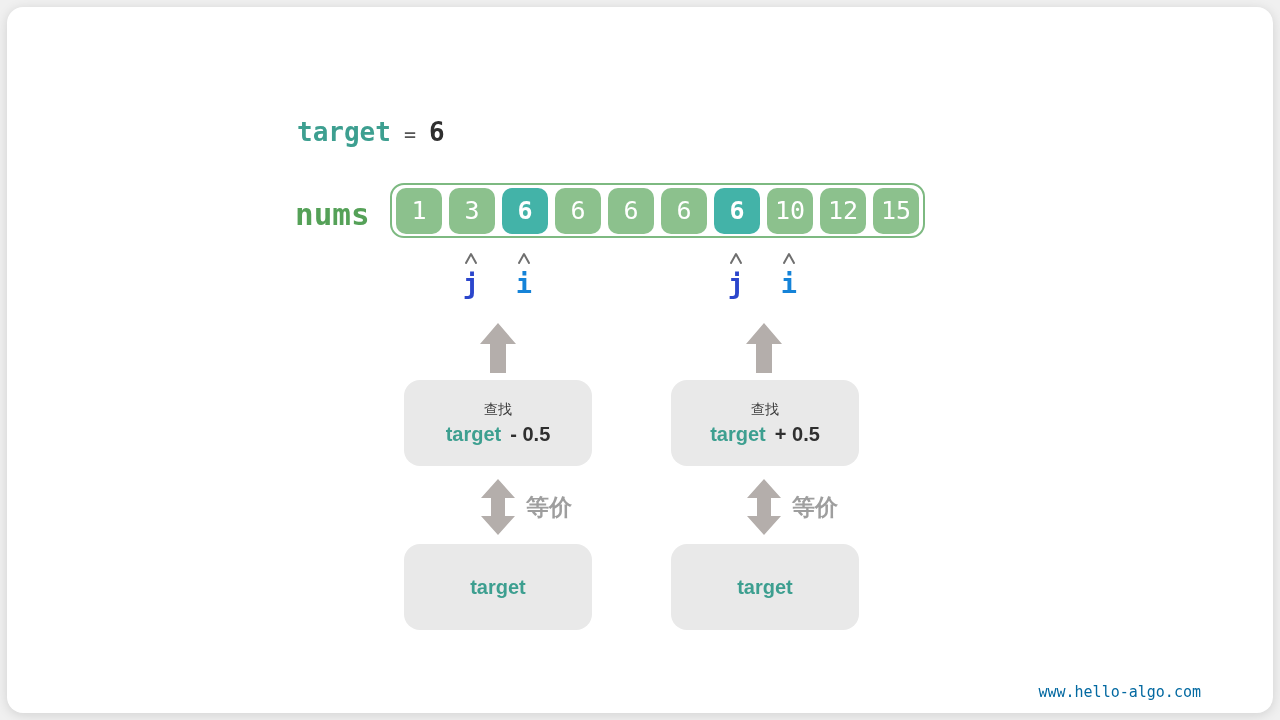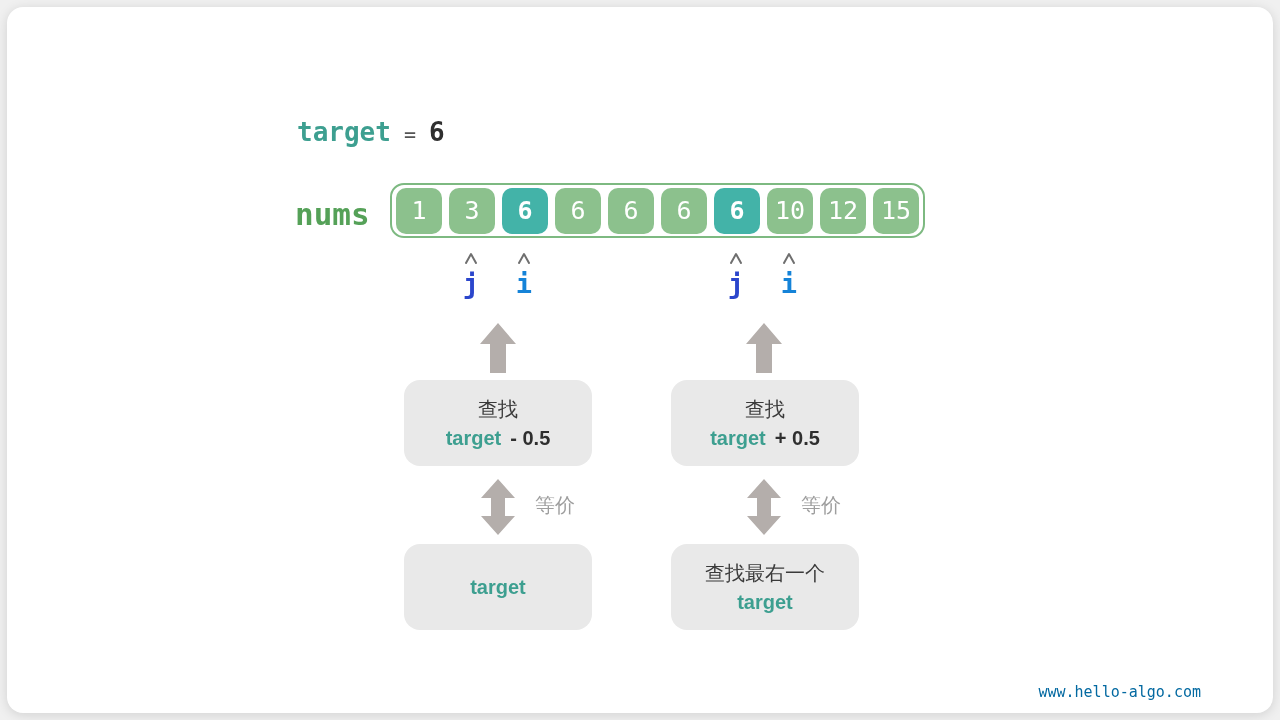--- a/index.html
+++ b/index.html
@@ -65,41 +65,41 @@
   .up-arrow-right { left: 739px; }
   .arrow-fill { fill: #b4aeab; }
 
   
   .flow-box {
     position: absolute; width: 188px; height: 86px;
     background: #e9e9e9; border-radius: 16px;
     display: flex; flex-direction: column; align-items: center; justify-content: center;
     gap: 4px;
   }
-  .flow-box .line1 { font-size: 20px; color: #3a3a3a; }
+  .flow-box .line1 { font-size: 14px; color: #3a3a3a; }
   .flow-box .line2 {
     font-family: Liberation Sans, sans-serif; font-weight: bold; font-size: 20px;
     color: #2f2f2f; white-space: nowrap;
   }
   .flow-box .line2 .kw { color: #3d9f90; }
   .flow-box .line2 .rest { margin-left: 9px; }
   .box-search-left  { left: 397px; top: 373px; }
   .box-search-right { left: 664px; top: 373px; }
   .box-result-left  { left: 397px; top: 537px; }
   .box-result-right { left: 664px; top: 537px; }
 
   
   .dbl-arrow { position: absolute; top: 472px; width: 34px; height: 56px; }
   .dbl-arrow svg { display: block; width: 100%; height: 100%; }
   .dbl-arrow-left { left: 474px; }
   .dbl-arrow-right { left: 740px; }
 
   .equiv-label {
     position: absolute; top: 485px;
-    font-size: 20px; font-weight: normal; color: #9e9e9e; margin-left: 9px;
+    font-size: 23px; font-weight: bold; color: #9e9e9e;
   }
   .equiv-left { left: 519px; }
   .equiv-right { left: 785px; }
 
   
   .watermark {
     position: absolute; right: 72px; top: 676px;
     font-family: "DejaVu Sans Mono", monospace; font-size: 15px; color: #0369a1;
   }
 </style>
@@ -190,21 +190,20 @@
   </span>
   <span class="equiv-label equiv-left">等价</span>
   <span class="equiv-label equiv-right">等价</span>
 
   <div class="flow-box box-result-left">
     <div class="line2">
       <span class="kw">target</span>
     </div>
   </div>
   <div class="flow-box box-result-right">
-    <div class="line1">查找最右一个</div>
     <div class="line2">
       <span class="kw">target</span>
     </div>
   </div>
 
   <div class="watermark">www.hello-algo.com</div>
 
 </div>
 
 </body></html>

